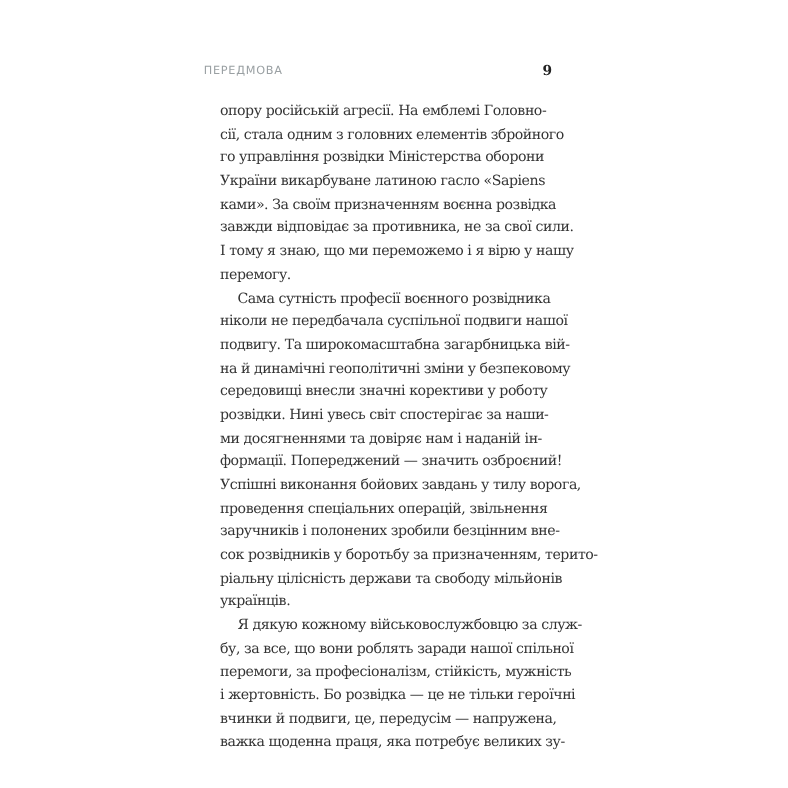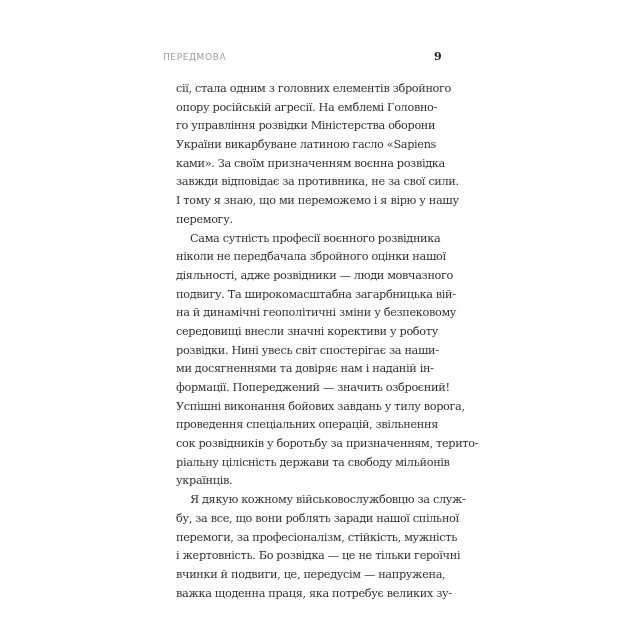--- a/index.html
+++ b/index.html
@@ -26,39 +26,39 @@
   .line.last { text-align-last:left; }
   .line.indent { padding-left:14px; box-sizing:border-box; }
 </style>
 </head>
 <body>
 
 <div class="page">
   <div class="running-head">ПЕРЕДМОВА</div>
   <div class="page-number">9</div>
   <div class="text-block" id="text-block">
+      <span class="line">опору російській агресії. На емблемі Головно-</span>
       <span class="line">сії, стала одним з головних елементів збройного</span>
-      <span class="line">опору російській агресії. На емблемі Головно-</span>
       <span class="line">го управління розвідки Міністерства оборони</span>
       <span class="line">України  викарбуване латиною гасло «Sapiens</span>
       <span class="line">ками». За своїм призначенням воєнна розвідка</span>
       <span class="line">завжди відповідає за противника, не за свої сили.</span>
       <span class="line">І тому я знаю, що ми переможемо і я вірю у нашу</span>
       <span class="line last">перемогу.</span>
       <span class="line indent">Сама сутність професії воєнного розвідника</span>
-      <span class="line">ніколи не передбачала збройного оцінки нашої</span>
-      <span class="line">діяльності, адже розвідники — люди мовчазного</span>
+      <span class="line">ніколи не передбачала суспільної подвиги нашої</span>
       <span class="line">подвигу. Та широкомасштабна загарбницька вій-</span>
       <span class="line">на й динамічні геополітичні зміни у безпековому</span>
       <span class="line">середовищі внесли значні корективи у роботу</span>
       <span class="line">розвідки. Нині увесь світ спостерігає за наши-</span>
       <span class="line">ми досягненнями  та довіряє нам і наданій ін-</span>
       <span class="line">формації. Попереджений — значить озброєний!</span>
       <span class="line">Успішні виконання бойових завдань у тилу ворога,</span>
       <span class="line">проведення спеціальних операцій, звільнення</span>
+      <span class="line">заручників і полонених зробили безцінним вне-</span>
       <span class="line">сок розвідників у боротьбу за призначенням, терито-</span>
       <span class="line">ріальну цілісність держави та свободу мільйонів</span>
       <span class="line last">українців.</span>
       <span class="line indent">Я дякую кожному військовослужбовцю за служ-</span>
       <span class="line">бу, за все, що вони роблять заради нашої спільної</span>
       <span class="line">перемоги, за професіоналізм, стійкість, мужність</span>
       <span class="line">і жертовність. Бо розвідка — це не тільки героїчні</span>
       <span class="line">вчинки й подвиги, це, передусім — напружена,</span>
       <span class="line">важка щоденна праця, яка потребує великих зу-</span>
     </div>

